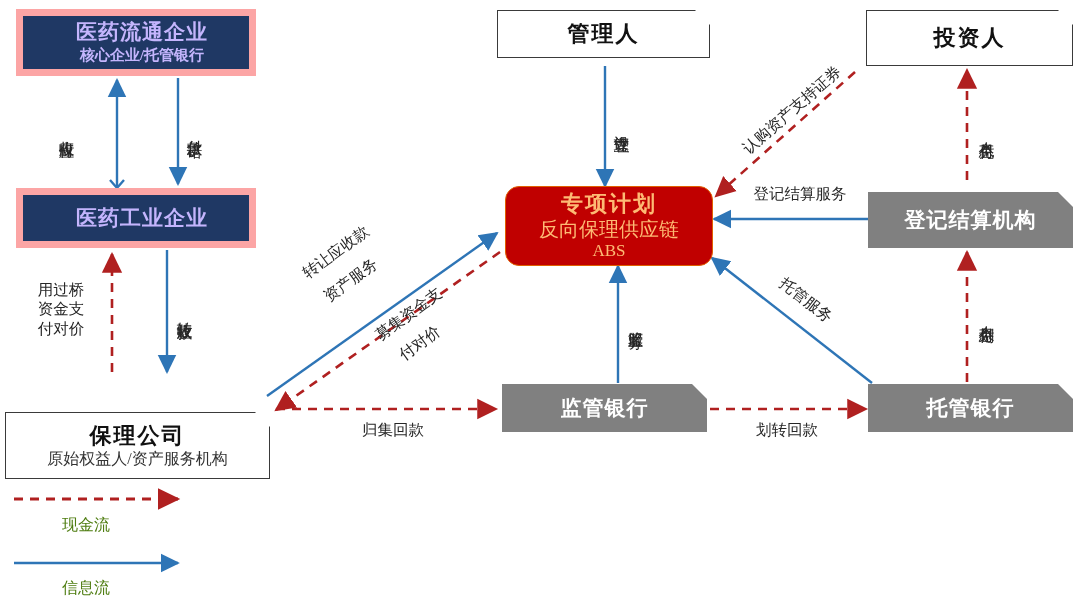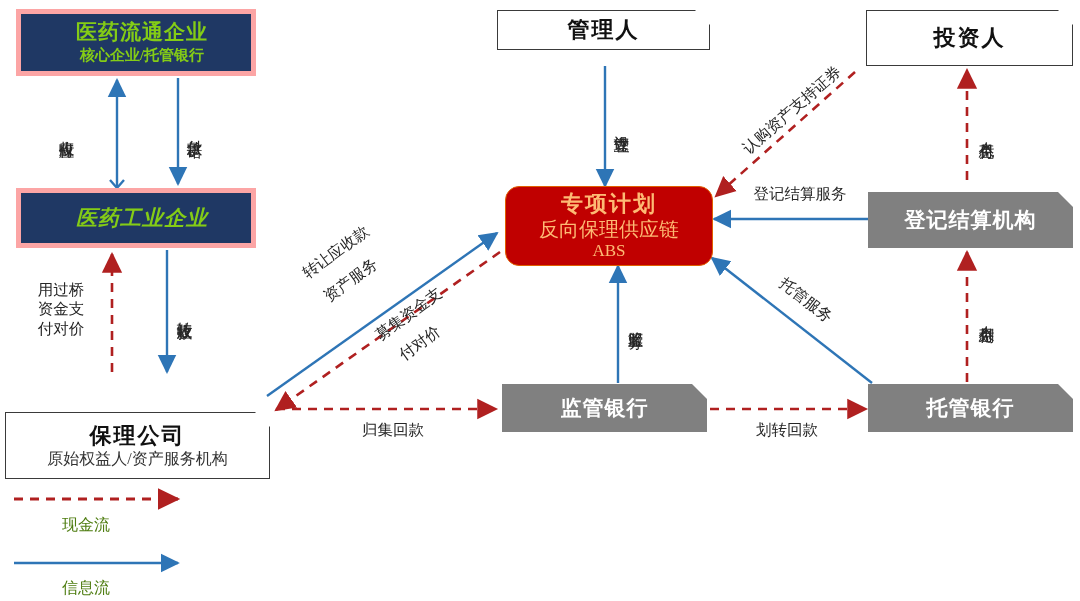--- a/index.html
+++ b/index.html
@@ -12,21 +12,21 @@
     position:relative;
   }
   #stage{position:absolute;left:0;top:0;width:1080px;height:601px;}
 
   svg.edges{position:absolute;left:0;top:0;width:1080px;height:601px;overflow:visible;}
 
   .node{position:absolute;box-sizing:border-box;display:flex;flex-direction:column;
         align-items:center;justify-content:center;text-align:center;line-height:1.18;}
 
   
-  .n-navy{background:#1f3864;color:#84cc16;border:5px solid #fca5a5;padding-left:12px;}
+  .n-navy{background:#1f3864;color:#c4b5fd;border:7px solid #fca5a5;padding-left:12px;}
   .n-navy .t1{font-weight:bold;font-size:21px;letter-spacing:1px;}
   .n-navy .t2{font-weight:bold;font-size:15px;letter-spacing:0px;margin-top:2px;}
 
   
   .n-white{background:#ffffff;color:#111111;border:1.6px solid #3a3a3a;}
   .cutcorner{clip-path:polygon(0 0, calc(100% - 15px) 0, 100% 15px, 100% 100%, 0 100%);}
   .n-white .t1{font-weight:bold;font-size:22px;letter-spacing:2px;}
   .n-white .t2{font-size:16px;color:#333;margin-top:1px;}
 
   
@@ -104,30 +104,30 @@
 
     <line x1="14" y1="499" x2="178" y2="499" stroke="#b02020" stroke-width="2.8" stroke-dasharray="9,7" marker-end="url(#ah-red)"></line>
     <line x1="14" y1="563" x2="178" y2="563" stroke="#2e75b6" stroke-width="2.4" marker-end="url(#ah-blue)"></line>
   </svg>
 
   <div class="node n-navy" style="left:16px;top:9px;width:240px;height:67px;">
     <div class="t1">医药流通企业</div>
     <div class="t2">核心企业/托管银行</div>
   </div>
 
-  <div class="node n-navy" style="left:16px;top:188px;width:240px;height:60px;font-style:italic;">
+  <div class="node n-navy" style="left:16px;top:188px;width:240px;height:60px;">
     <div class="t1">医药工业企业</div>
   </div>
 
   <div class="node n-white cutcorner" style="left:5px;top:388px;width:265px;height:67px;margin-top:24px;">
     <div class="t1">保理公司</div>
     <div class="t2">原始权益人/资产服务机构</div>
   </div>
 
-  <div class="node n-white cutcorner" style="left:497px;top:10px;width:213px;height:40px;">
+  <div class="node n-white cutcorner" style="left:497px;top:10px;width:213px;height:48px;">
     <div class="t1">管理人</div>
   </div>
 
   <div class="node n-white cutcorner" style="left:866px;top:10px;width:207px;height:56px;">
     <div class="t1">投资人</div>
   </div>
 
   <div class="node n-red" style="left:505px;top:186px;width:208px;height:80px;">
     <div class="t1">专项计划</div>
     <div class="t2">反向保理供应链</div>

